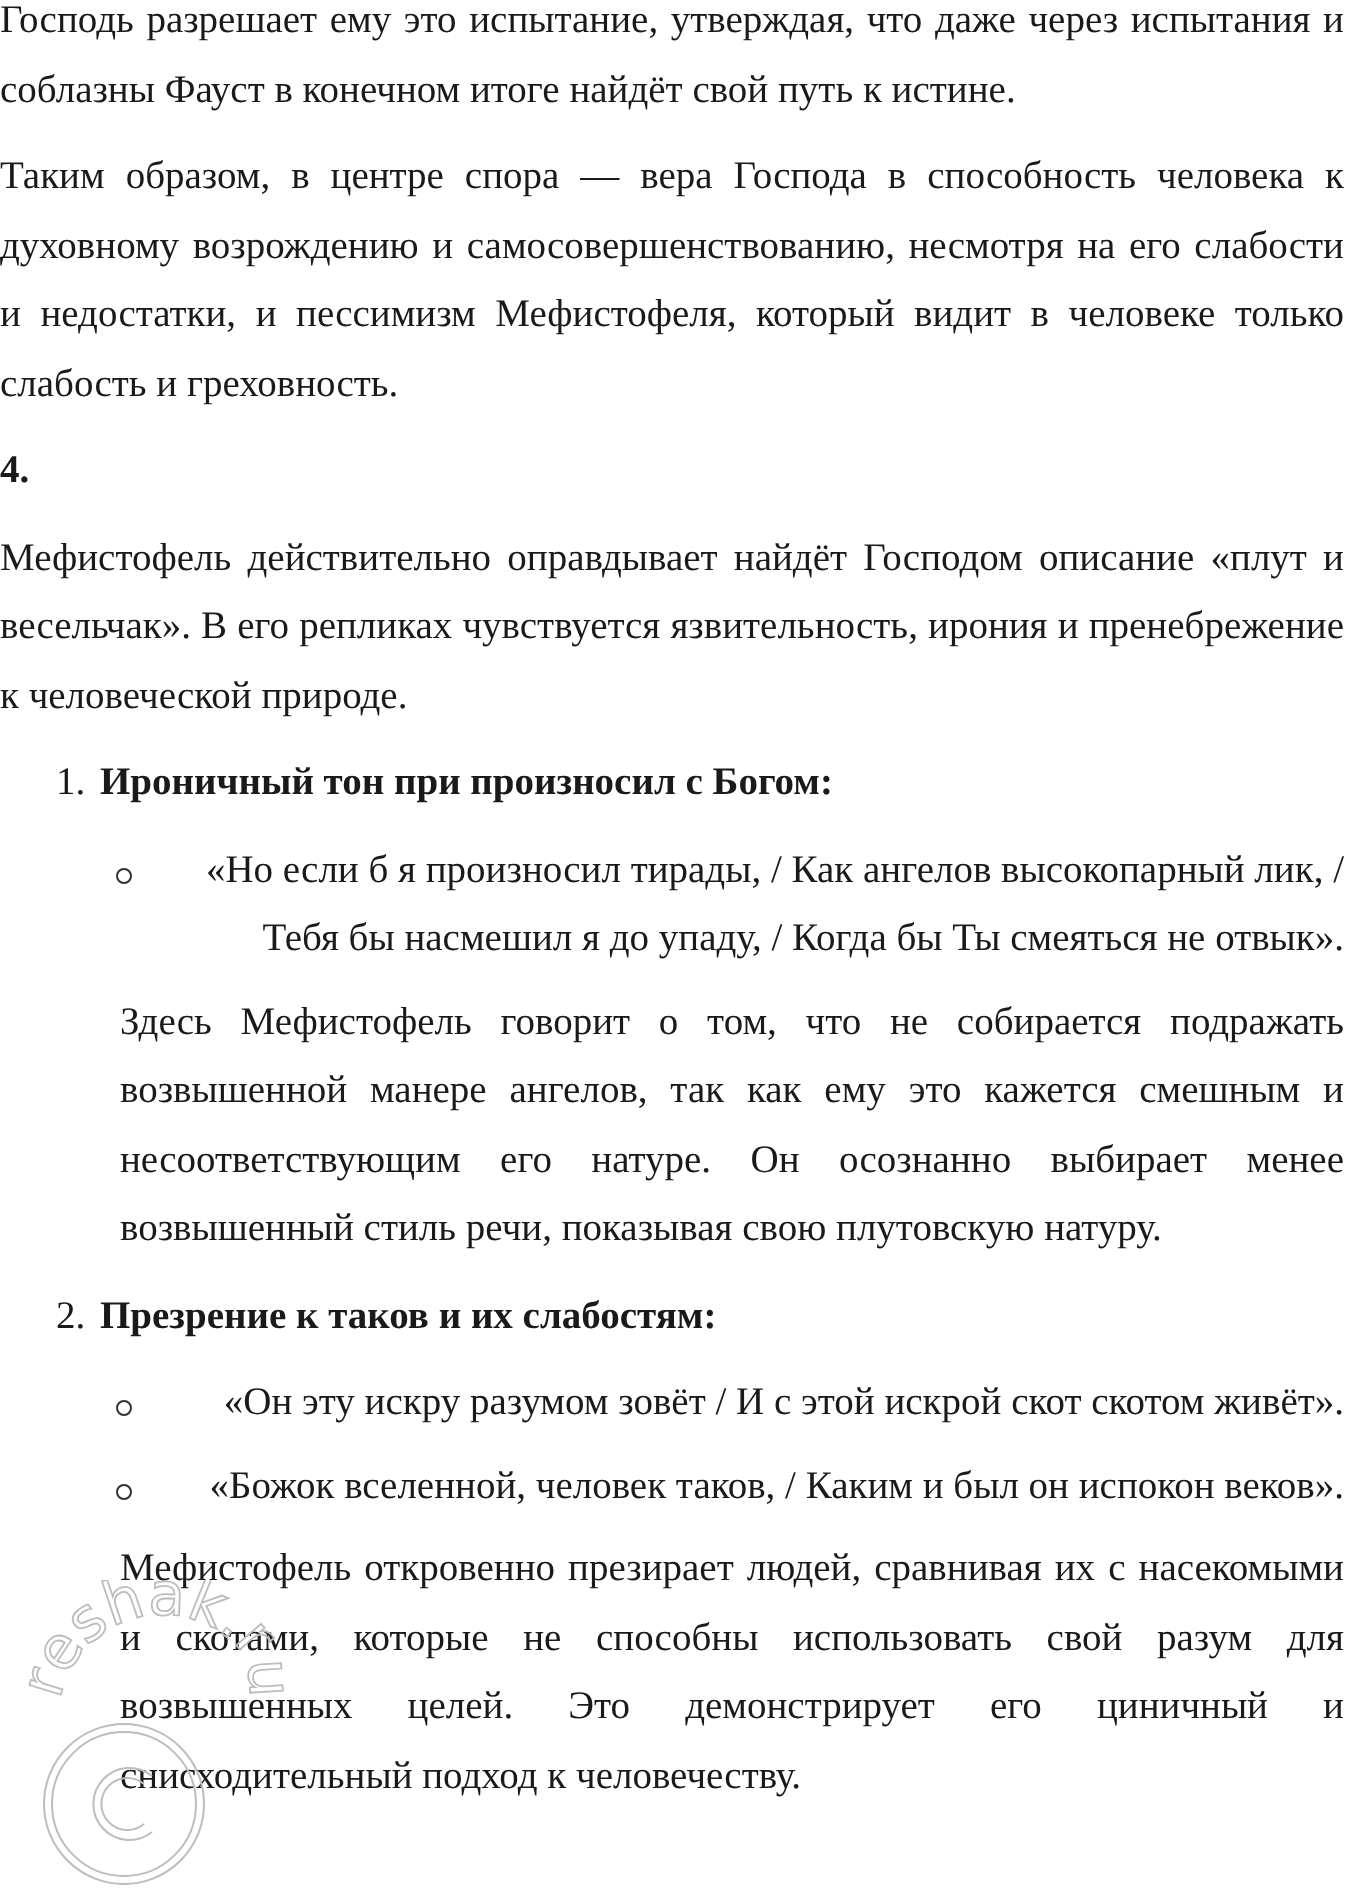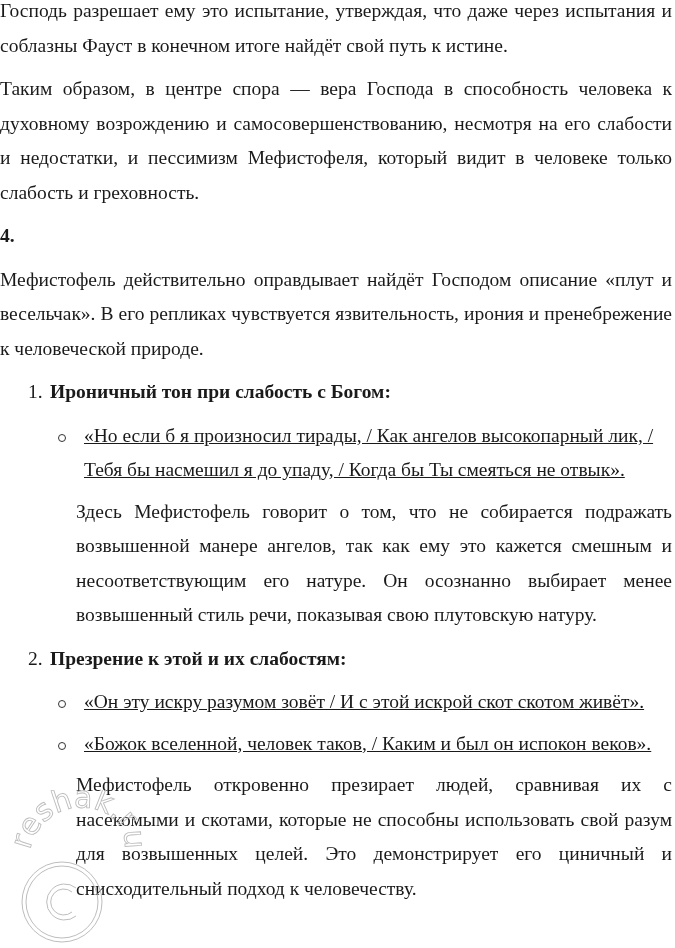--- a/index.html
+++ b/index.html
@@ -44,34 +44,33 @@
     .list-num {
       position: absolute;
       left: 28px;
       font-weight: normal;
     }
     .sub-item {
       position: relative;
       padding-left: 84px;
       margin-bottom: 7px;
     }
-    .sub-item p { text-align: left; text-decoration: underline; }
+    .sub-item p { text-align: right; }
     .bullet {
       position: absolute;
       left: 58px;
       top: 15px;
       width: 6px;
       height: 6px;
       border: 1px solid #333;
       border-radius: 50%;
     }
     .explain {
       padding-left: 60px;
       margin-bottom: 9px;
-      margin-left: 16px;
     }
     .explain p { text-align: justify; }
     .watermark {
       position: absolute;
       left: 12px;
       top: 790px;
       width: 150px;
       height: 158px;
       pointer-events: none;
     }
@@ -83,33 +82,33 @@
 
   <p class="para">Господь разрешает ему это испытание, утверждая, что даже через испытания и соблазны Фауст в конечном итоге найдёт свой путь к истине.</p>
   <p class="para">Таким образом, в центре спора — вера Господа в способность человека к духовному возрождению и самосовершенствованию, несмотря на его слабости и недостатки, и пессимизм Мефистофеля, который видит в человеке только слабость и греховность.</p>
 
   <p class="heading">4.</p>
 
   <p class="para">Мефистофель действительно оправдывает найдёт Господом описание «плут и весельчак». В его репликах чувствуется язвительность, ирония и пренебрежение к человеческой природе.</p>
 
   <div class="list-item">
     <span class="list-num">1.</span>
-    <span>Ироничный тон при слабость с Богом:</span>
+    <span>Ироничный тон при произносил с Богом:</span>
   </div>
   <div class="sub-item">
     <span class="bullet"></span>
     <p>«Но если б я произносил тирады, / Как ангелов высокопарный лик, / Тебя бы насмешил я до упаду, / Когда бы Ты смеяться не отвык».</p>
   </div>
   <div class="explain">
     <p>Здесь Мефистофель говорит о том, что не собирается подражать возвышенной манере ангелов, так как ему это кажется смешным и несоответствующим его натуре. Он осознанно выбирает менее возвышенный стиль речи, показывая свою плутовскую натуру.</p>
   </div>
 
   <div class="list-item">
     <span class="list-num">2.</span>
-    <span>Презрение к этой и их слабостям:</span>
+    <span>Презрение к таков и их слабостям:</span>
   </div>
   <div class="sub-item">
     <span class="bullet"></span>
     <p>«Он эту искру разумом зовёт / И с этой искрой скот скотом живёт».</p>
   </div>
   <div class="sub-item">
     <span class="bullet"></span>
     <p>«Божок вселенной, человек таков, / Каким и был он испокон веков».</p>
   </div>
   <div class="explain">

